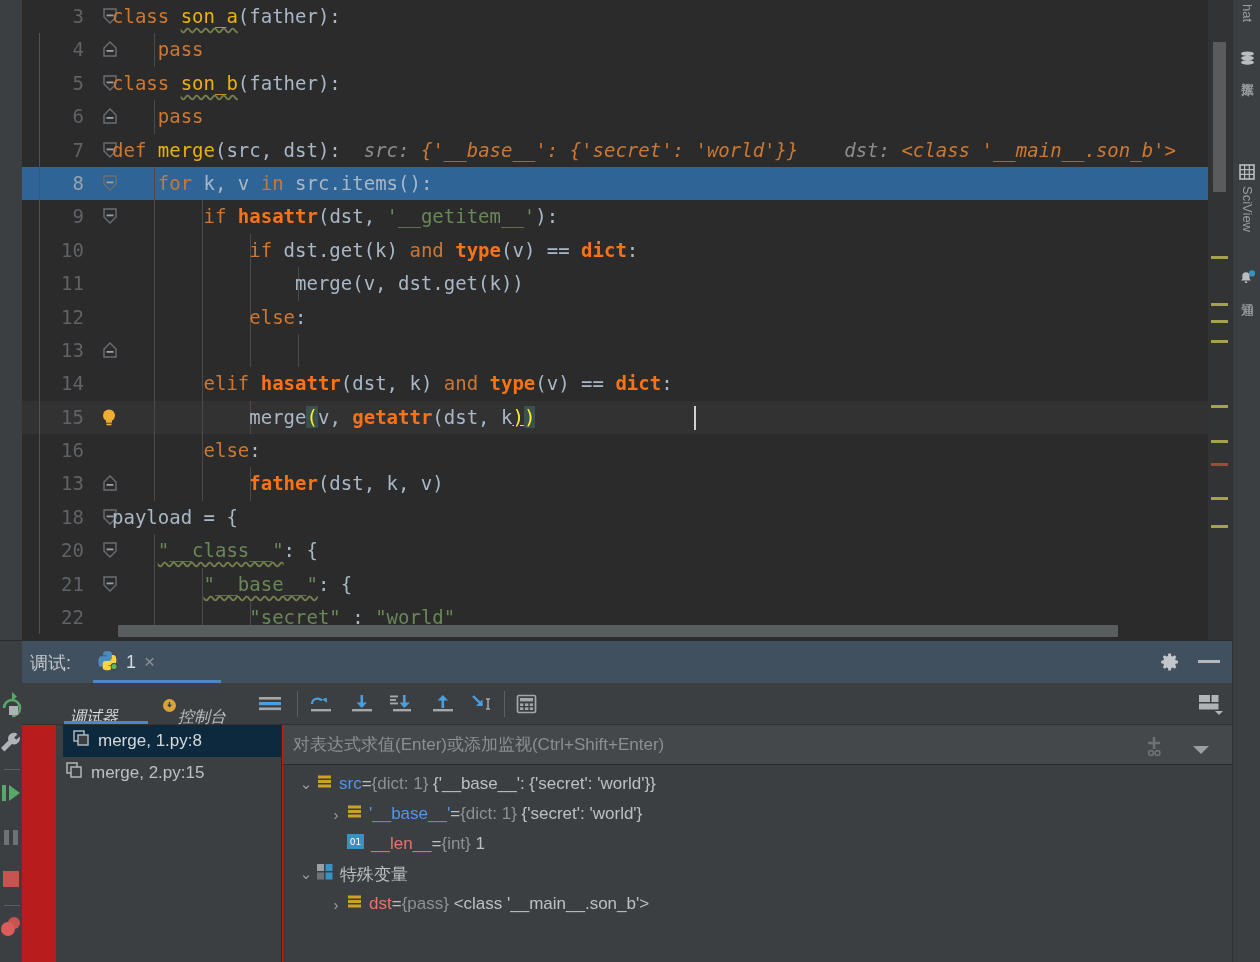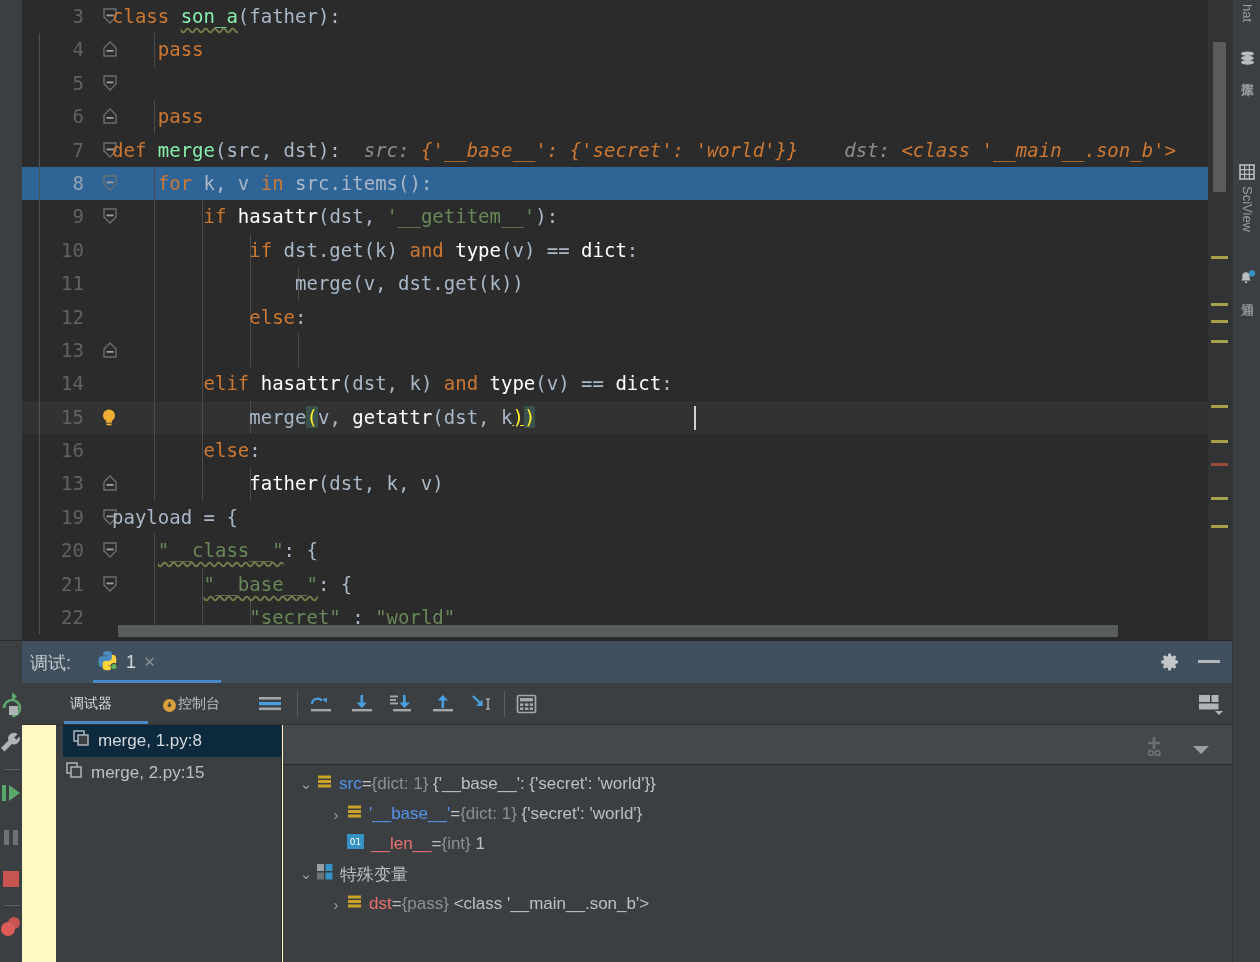--- a/index.html
+++ b/index.html
@@ -34,23 +34,23 @@
   .crow .gutterzone {
     position: absolute; left: 70px; top: 0; width: 50px; height: 33.4px;
   }
   .crow .ctext { position: absolute; left: 90px; top: 0; }
   .crow.exec { background: #2f6496; }
   .crow.exec .lnum { color: #94a3ad; }
   .crow.caret { background: #323232; }
 
   
   .kw   { color: #cc7832; }
-  .bfn  { color: #ffffff; }
+  .bfn  { color: #f97316; font-weight: bold; }
   .str  { color: #6a8759; }
-  .def  { color: #86efac; }
+  .def  { color: #eab308; }
   .pln  { color: #a9b7c6; }
   .hint { color: #8c8c8c; font-style: italic; }
   .hintv{ color: #cc7832; font-style: italic; }
   .paren-hl { color: #ffef28; background: #3b514d; }
   .wavy2 { text-decoration: underline; text-decoration-style: wavy;
            text-decoration-color: #77804c; text-underline-offset: 4px; }
 
   
   .fold {
     position: absolute; left: 10px; width: 16px; height: 16px; top: 8px;
@@ -97,21 +97,21 @@
     color: #9a9da1; font-size: 13px;
     writing-mode: vertical-rl; text-orientation: mixed;
     display: flex; align-items: center; justify-content: flex-start;
     padding-top: 4px;
   }
   .vtab .vt-ico { margin-bottom: 6px; }
 
   
   #debug-panel {
     position: absolute; left: 0; top: 640px; width: 1232px; height: 322px;
-    background: #fef9c3; border-top: 1px solid #2b2b2b;
+    background: #b91c1c; border-top: 1px solid #2b2b2b;
   }
   #debug-header {
     position: absolute; left: 0; top: 0; width: 1232px; height: 42px;
     background: #41505f;
   }
   #debug-header-left-pad {
     position:absolute; left:0; top:0; width:22px; height:42px; background:#3c3f41;
   }
   #dbg-title {
     position: absolute; left: 30px; top: 10px;
@@ -127,21 +127,21 @@
   #dbg-tab .tabnum { color: #d6d9dc; font-size: 18px; }
   #dbg-tab .tabclose { color: #8d9196; font-size: 19px; }
   #dbg-gear { position: absolute; left: 1158px; top: 9px; }
   #dbg-min  { position: absolute; left: 1198px; top: 19px; width: 22px; height: 3px; background:#b4b8bb; }
 
   #debug-toolbar {
     position: absolute; left: 22px; top: 42px; width: 1210px; height: 42px;
     background: #3c3f41; border-bottom: 1px solid #323232;
   }
   .tb-tab {
-    position: absolute; top: 12px; color: #bcc0c4; font-size: 14px;
+    position: absolute; top: 24px; color: #bcc0c4; font-size: 16px; font-style: italic;
   }
   .tb-tab.active { color: #d9dde1; }
   .tb-underline { position:absolute; top:38px; height:3px; background:#4a88c7; }
 
   
   #dbg-left-rail {
     position: absolute; left: 0; top: 42px; width: 22px; height: 280px;
     background: #3c3f41;
   }
   .rail-btn { position:absolute; left:-5px; width: 32px; height: 32px; }
@@ -200,21 +200,21 @@
                 <path d="M2 1h12v8l-6 6-6-6z" fill="none" stroke="#6b6f72" stroke-width="1.4"></path>
                 <rect x="4.5" y="6.5" width="7" height="1.8" fill="#9aa0a4"></rect>
               </svg></span></span><span class="ctext"><span class="kw">class</span> <span class="def wavy2">son_a</span><span class="pln">(father):</span></span></div>
         <div class="crow"><span class="lnum">4</span><span class="gutterzone"><span class="fold"><svg width="16" height="16" viewBox="0 0 16 16">
                 <path d="M8 1l6 6v8H2V7z" fill="none" stroke="#6b6f72" stroke-width="1.4"></path>
                 <rect x="4.5" y="9" width="7" height="1.8" fill="#9aa0a4"></rect>
               </svg></span></span><div class="guide"></div><div class="indent-guide" style="left:132px"></div><span class="ctext">    <span class="kw">pass</span></span></div>
         <div class="crow"><span class="lnum">5</span><span class="gutterzone"><span class="fold"><svg width="16" height="16" viewBox="0 0 16 16">
                 <path d="M2 1h12v8l-6 6-6-6z" fill="none" stroke="#6b6f72" stroke-width="1.4"></path>
                 <rect x="4.5" y="6.5" width="7" height="1.8" fill="#9aa0a4"></rect>
-              </svg></span></span><div class="guide"></div></div>
+              </svg></span></span><div class="guide"></div><span class="ctext"><span class="kw">class</span> <span class="def wavy2">son_b</span><span class="pln">(father):</span></span></div>
         <div class="crow"><span class="lnum">6</span><span class="gutterzone"><span class="fold"><svg width="16" height="16" viewBox="0 0 16 16">
                 <path d="M8 1l6 6v8H2V7z" fill="none" stroke="#6b6f72" stroke-width="1.4"></path>
                 <rect x="4.5" y="9" width="7" height="1.8" fill="#9aa0a4"></rect>
               </svg></span></span><div class="guide"></div><div class="indent-guide" style="left:132px"></div><span class="ctext">    <span class="kw">pass</span></span></div>
         <div class="crow"><span class="lnum">7</span><span class="gutterzone"><span class="fold"><svg width="16" height="16" viewBox="0 0 16 16">
                 <path d="M2 1h12v8l-6 6-6-6z" fill="none" stroke="#6b6f72" stroke-width="1.4"></path>
                 <rect x="4.5" y="6.5" width="7" height="1.8" fill="#9aa0a4"></rect>
               </svg></span></span><div class="guide"></div><span class="ctext"><span class="kw">def</span> <span class="def">merge</span><span class="pln">(src, dst):</span>  <span class="hint">src:</span> <span class="hintv">{'__base__': {'secret': 'world'}}</span>    <span class="hint">dst:</span> <span class="hintv">&lt;class '__main__.son_b'&gt;</span></span></div>
         <div class="crow exec"><span class="lnum">8</span><span class="gutterzone"><span class="fold"><svg width="16" height="16" viewBox="0 0 16 16">
                 <path d="M2 1h12v8l-6 6-6-6z" fill="none" stroke="#6b6f72" stroke-width="1.4"></path>
@@ -235,21 +235,21 @@
         <div class="crow caret"><span class="lnum">15</span><span class="gutterzone"><span class="bulb"><svg width="22" height="22" viewBox="0 0 22 22">
                 <circle cx="11" cy="8.5" r="6" fill="#f0ad34"></circle>
                 <rect x="8" y="14" width="6" height="1.7" fill="#f0ad34"></rect>
                 <rect x="8.5" y="16.6" width="5" height="1.7" fill="#f0ad34"></rect>
               </svg></span></span><div class="guide"></div><div class="indent-guide" style="left:132px"></div><div class="indent-guide" style="left:180px"></div><div class="indent-guide" style="left:228px"></div><span class="ctext">            <span class="pln">merge</span><span class="paren-hl">(</span><span class="pln">v, </span><span class="bfn">getattr</span><span class="pln">(dst, k</span><span style="color:#ffef28;text-decoration:underline;">)</span><span class="paren-hl">)</span></span><div class="caret-bar" style="left:672px"></div></div>
         <div class="crow"><span class="lnum">16</span><span class="gutterzone"></span><div class="guide"></div><div class="indent-guide" style="left:132px"></div><div class="indent-guide" style="left:180px"></div><span class="ctext">        <span class="kw">else</span><span class="pln">:</span></span></div>
         <div class="crow"><span class="lnum">13</span><span class="gutterzone"><span class="fold"><svg width="16" height="16" viewBox="0 0 16 16">
                 <path d="M8 1l6 6v8H2V7z" fill="none" stroke="#6b6f72" stroke-width="1.4"></path>
                 <rect x="4.5" y="9" width="7" height="1.8" fill="#9aa0a4"></rect>
               </svg></span></span><div class="guide"></div><div class="indent-guide" style="left:132px"></div><div class="indent-guide" style="left:180px"></div><div class="indent-guide" style="left:228px"></div><span class="ctext">            <span class="bfn">father</span><span class="pln">(dst, k, v)</span></span></div>
-        <div class="crow"><span class="lnum">19</span><span class="gutterzone"><span class="fold"><svg width="16" height="16" viewBox="0 0 16 16">
+        <div class="crow"><span class="lnum">18</span><span class="gutterzone"><span class="fold"><svg width="16" height="16" viewBox="0 0 16 16">
                 <path d="M2 1h12v8l-6 6-6-6z" fill="none" stroke="#6b6f72" stroke-width="1.4"></path>
                 <rect x="4.5" y="6.5" width="7" height="1.8" fill="#9aa0a4"></rect>
               </svg></span></span><div class="guide"></div><span class="ctext"><span class="pln">payload = {</span></span></div>
         <div class="crow"><span class="lnum">20</span><span class="gutterzone"><span class="fold"><svg width="16" height="16" viewBox="0 0 16 16">
                 <path d="M2 1h12v8l-6 6-6-6z" fill="none" stroke="#6b6f72" stroke-width="1.4"></path>
                 <rect x="4.5" y="6.5" width="7" height="1.8" fill="#9aa0a4"></rect>
               </svg></span></span><div class="guide"></div><div class="indent-guide" style="left:132px"></div><span class="ctext">    <span class="str wavy2">"__class__"</span><span class="pln">: {</span></span></div>
         <div class="crow"><span class="lnum">21</span><span class="gutterzone"><span class="fold"><svg width="16" height="16" viewBox="0 0 16 16">
                 <path d="M2 1h12v8l-6 6-6-6z" fill="none" stroke="#6b6f72" stroke-width="1.4"></path>
                 <rect x="4.5" y="6.5" width="7" height="1.8" fill="#9aa0a4"></rect>
@@ -497,20 +497,21 @@
                 <rect x="1" y="1" width="10" height="10" fill="none" stroke="#b0b4b8" stroke-width="1.5"></rect>
                 <rect x="5" y="5" width="10" height="10" fill="#3c3f41" stroke="#b0b4b8" stroke-width="1.5"></rect>
               </svg></span>
             <span>merge, 2.py:15</span>
           </div>
         </div>
     </div>
 
     <div id="vars-pane">
       <div id="watch-input">
+        <span class="ph">对表达式求值(Enter)或添加监视(Ctrl+Shift+Enter)</span>
         <span id="watch-add">
           <svg width="26" height="22" viewBox="0 0 26 22">
             <path d="M10 2v12M4 8h12" stroke="#6d7175" stroke-width="2.6"></path>
             <circle cx="7" cy="18" r="2.4" fill="none" stroke="#6d7175" stroke-width="1.6"></circle>
             <circle cx="13.5" cy="18" r="2.4" fill="none" stroke="#6d7175" stroke-width="1.6"></circle>
           </svg>
         </span>
         <span id="watch-drop">
           <svg width="18" height="12" viewBox="0 0 18 12">
               <path d="M1 2l8 8 8-8z" fill="#9a9ea2"></path>

